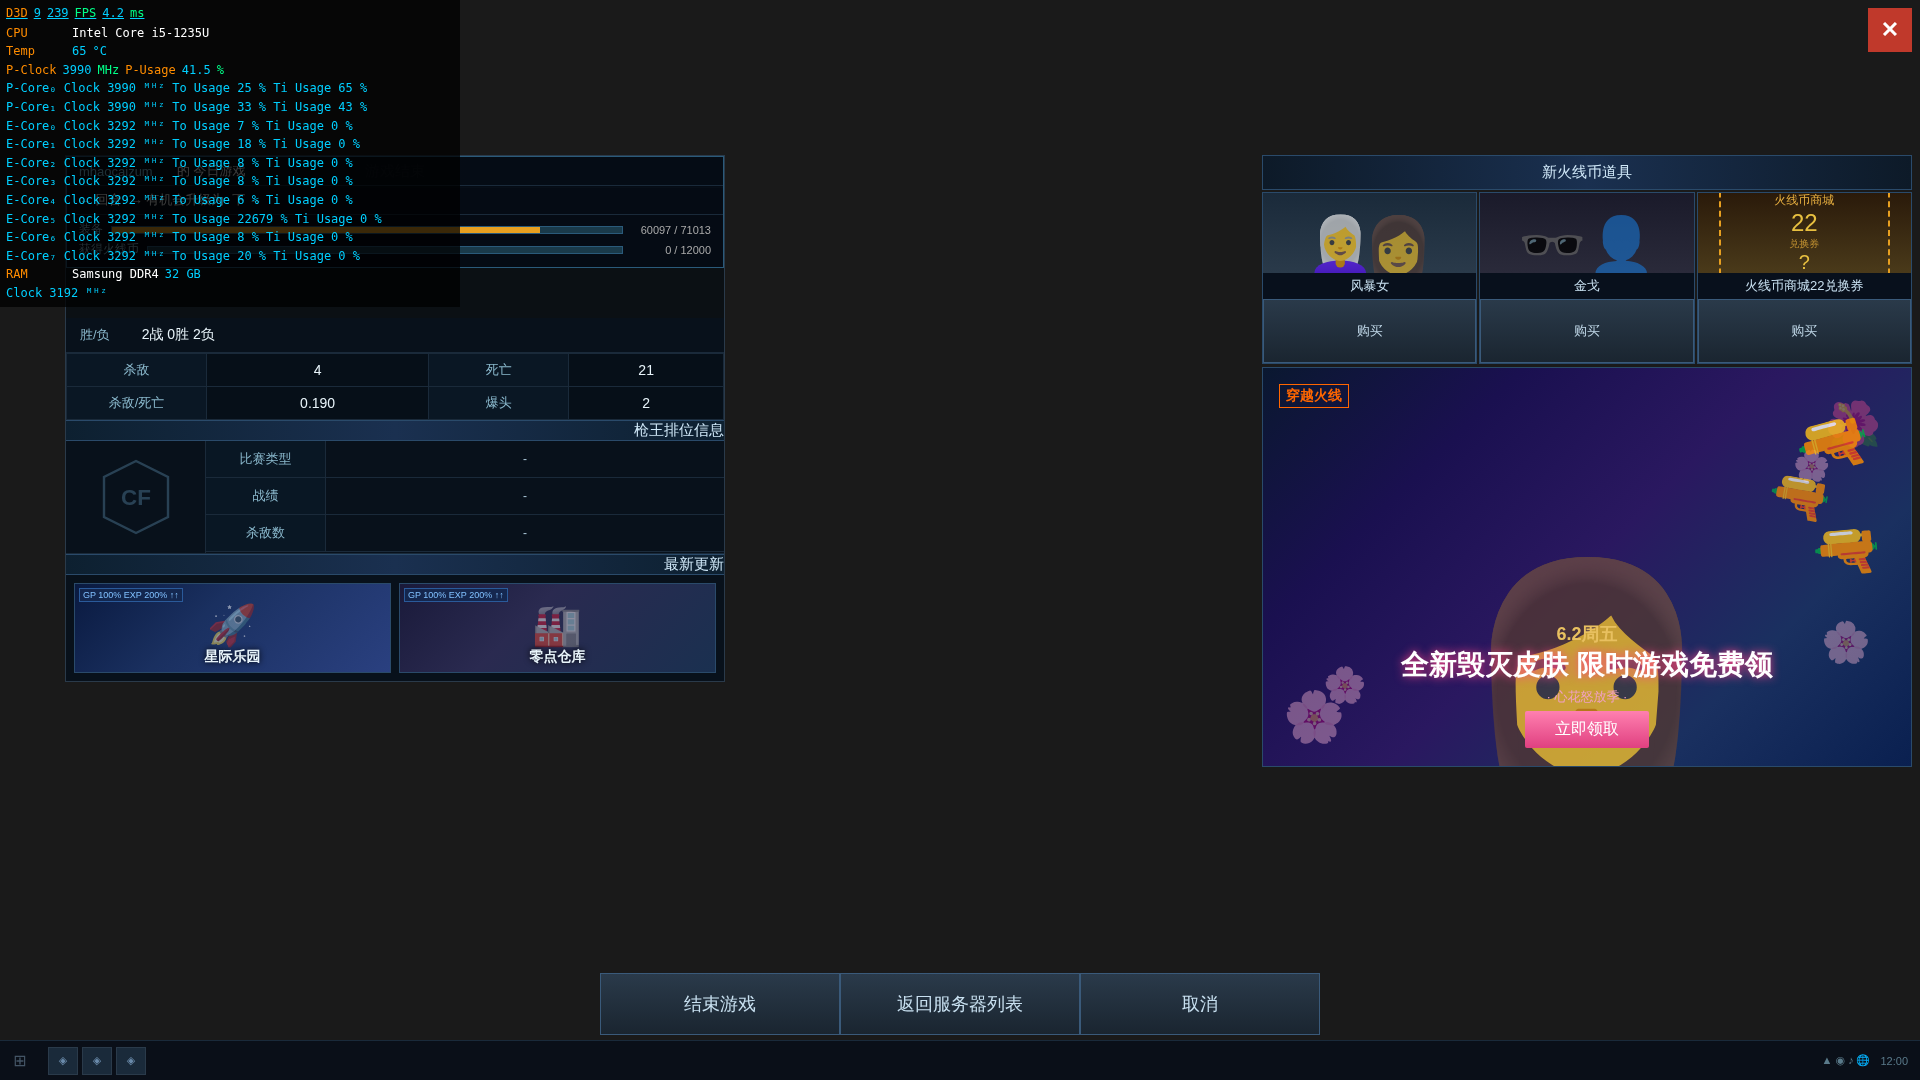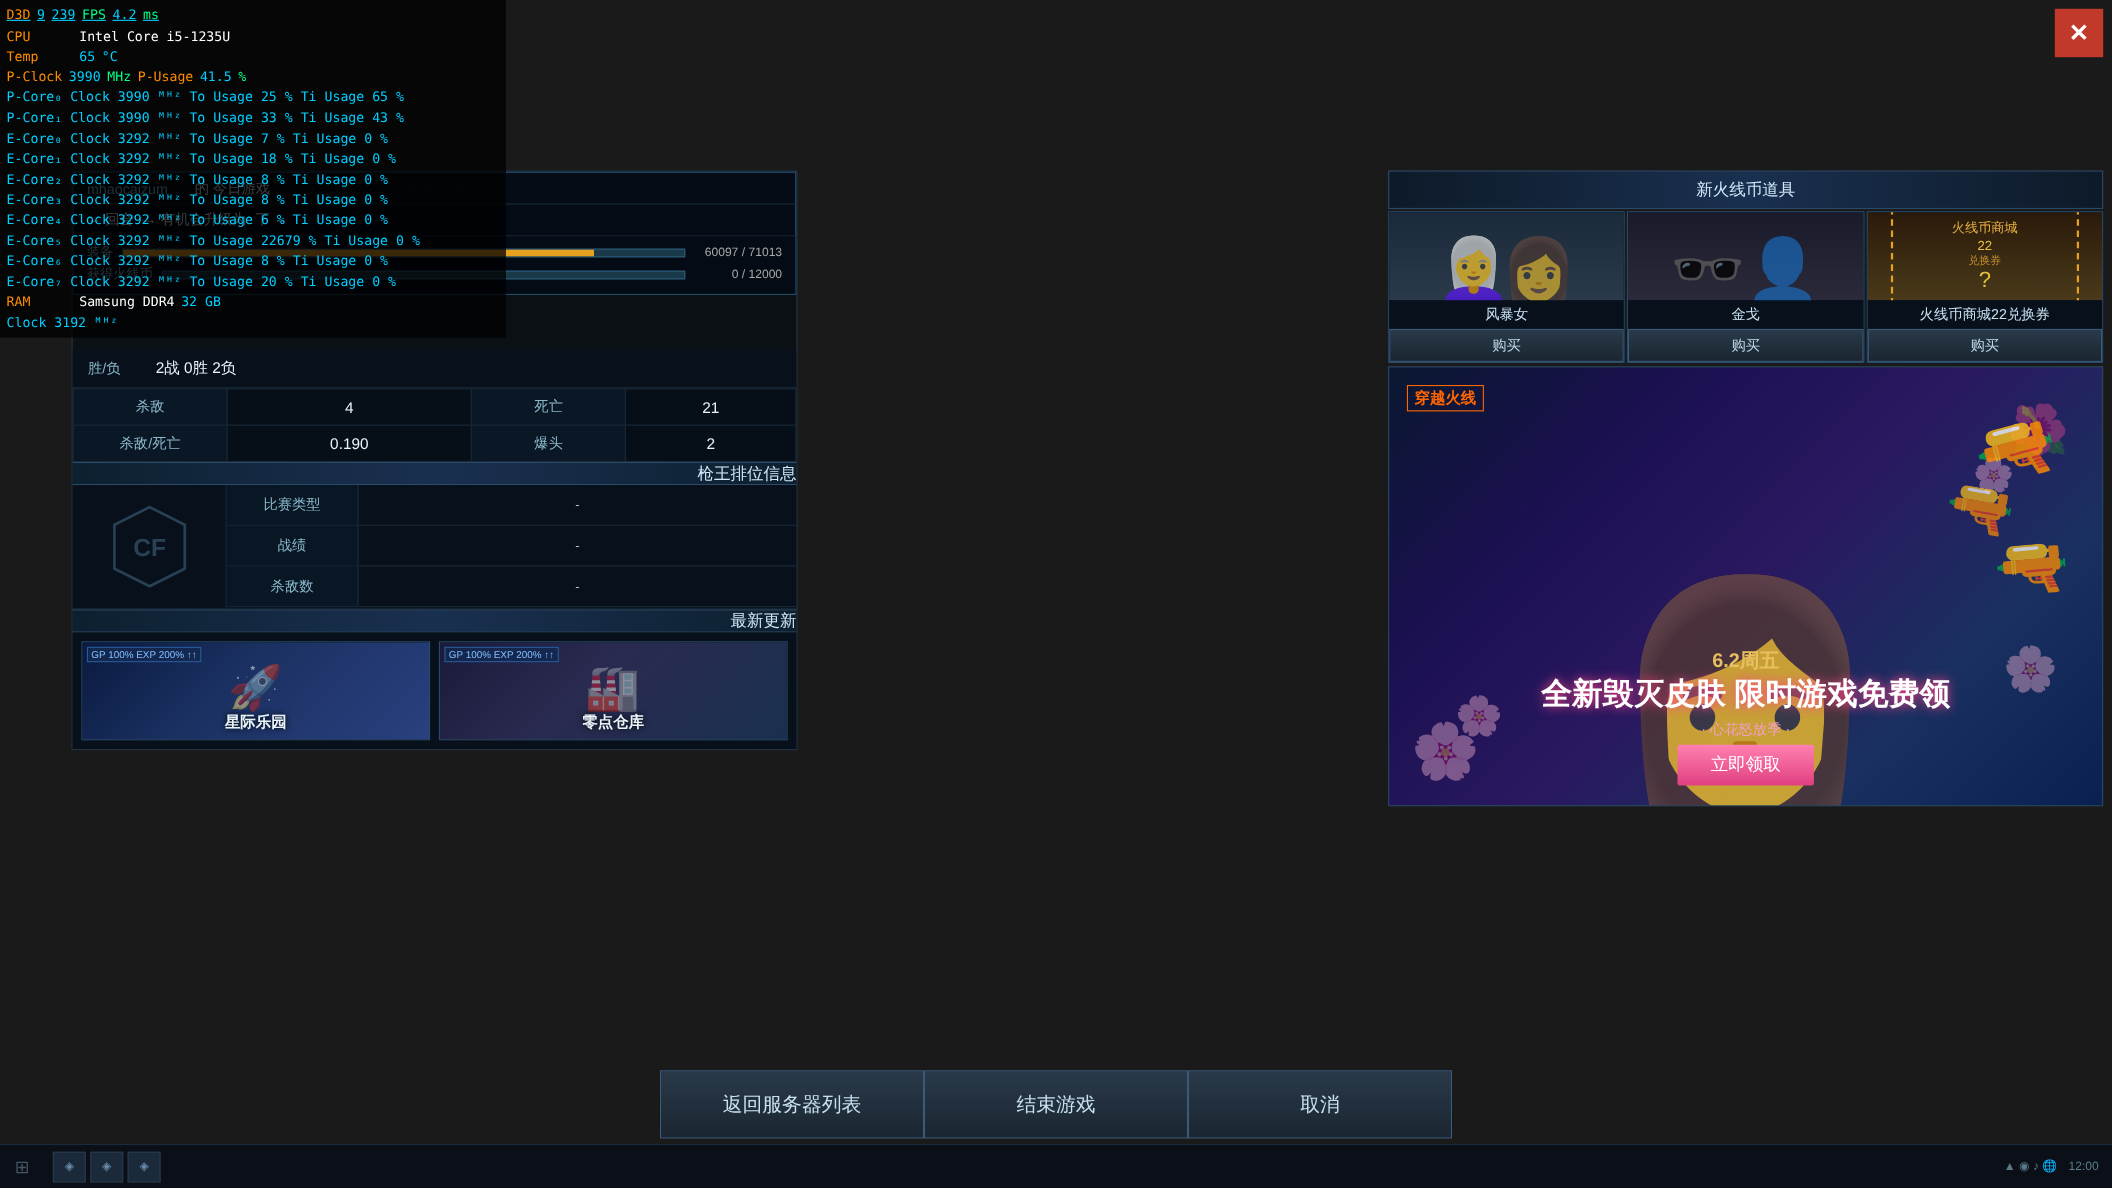--- a/index.html
+++ b/index.html
@@ -299,21 +299,21 @@
     .fc-item-name {
       text-align: center;
       font-size: 13px;
       color: #c8e0f0;
       padding: 4px 2px;
       background: rgba(8,15,28,0.9);
     }
     .fc-buy-btn {
       display: block;
       width: 100%;
-      padding: 5px 0;
+      padding: 22px 0;
       background: linear-gradient(180deg, #2a3a4a 0%, #1a2530 100%);
       border: 1px solid #3a5a7a;
       color: #c0d8e8;
       font-size: 13px;
       cursor: pointer;
       text-align: center;
     }
 
     
     .ad-banner {
@@ -594,21 +594,21 @@
       </div>
       <div class="fc-item-name">金戈</div>
       <button class="fc-buy-btn">购买</button>
     </div>
 
     <div class="fc-item">
       <div class="fc-item-img">
         <div style="display:flex; align-items:center; justify-content:center; width:100%; height:100%; background: linear-gradient(180deg, #2a1a0a 0%, #4a3a1a 100%);">
           <div style="color:#e8c040; font-size:30px; text-align:center; border:2px dashed #e8a020; padding:8px; width:80%;">
             <div style="font-size:12px; color:#e8b040;">火线币商城</div>
-            <div style="font-size:12px;">22</div>
+            <div style="font-size:24px;">22</div>
             <div style="font-size:10px; color:#c09030;">兑换券</div>
             <div style="font-size:20px;">?</div>
           </div>
         </div>
       </div>
       <div class="fc-item-name">火线币商城22兑换券</div>
       <button class="fc-buy-btn">购买</button>
     </div>
 
   </div>
@@ -636,22 +636,22 @@
       <div class="ad-banner-title">全新毁灭皮肤 限时游戏免费领</div>
       <div class="ad-banner-sub">· 心花怒放季 ·</div>
     </div>
 
     <button class="ad-claim-btn">立即领取</button>
   </div>
 
 </div>
 
 <div id="bottom-buttons">
+  <button class="bottom-btn">结束游戏</button>
   <button class="bottom-btn">返回服务器列表</button>
-  <button class="bottom-btn">结束游戏</button>
   <button class="bottom-btn">取消</button>
 </div>
 
 <div id="taskbar">
   <div style="width: 40px; display: flex; align-items: center; justify-content: center; color: #445566; font-size: 16px;">⊞</div>
   <div style="flex:1; height: 100%; display: flex; align-items: center; padding: 0 8px; gap: 4px;">
     <div style="width:30px; height:28px; background:#1a2a3a; border:1px solid #2a3a4a; display:flex; align-items:center; justify-content:center; color:#6a8aaa; font-size:11px;">◈</div>
     <div style="width:30px; height:28px; background:#1a2a3a; border:1px solid #2a3a4a; display:flex; align-items:center; justify-content:center; color:#6a8aaa; font-size:11px;">◈</div>
     <div style="width:30px; height:28px; background:#1a2a3a; border:1px solid #2a3a4a; display:flex; align-items:center; justify-content:center; color:#6a8aaa; font-size:11px;">◈</div>
   </div>

